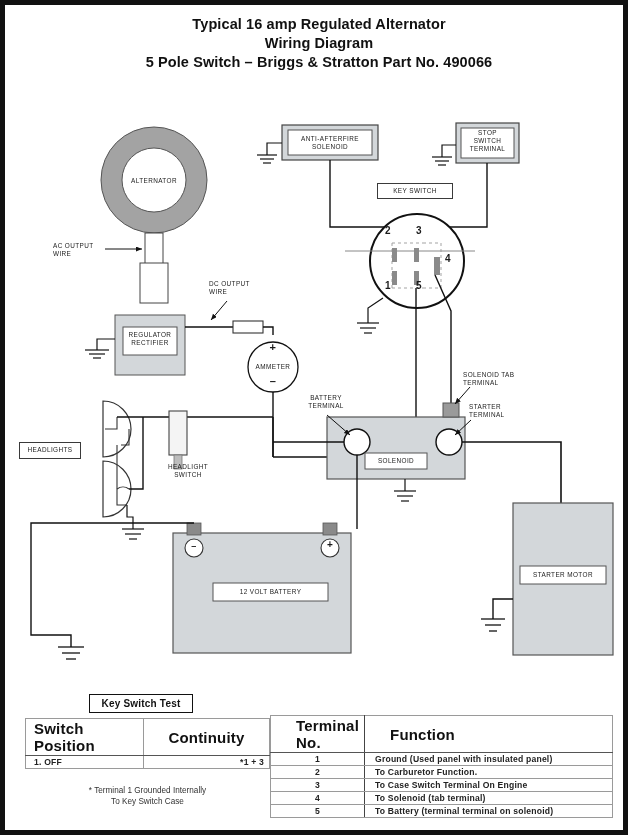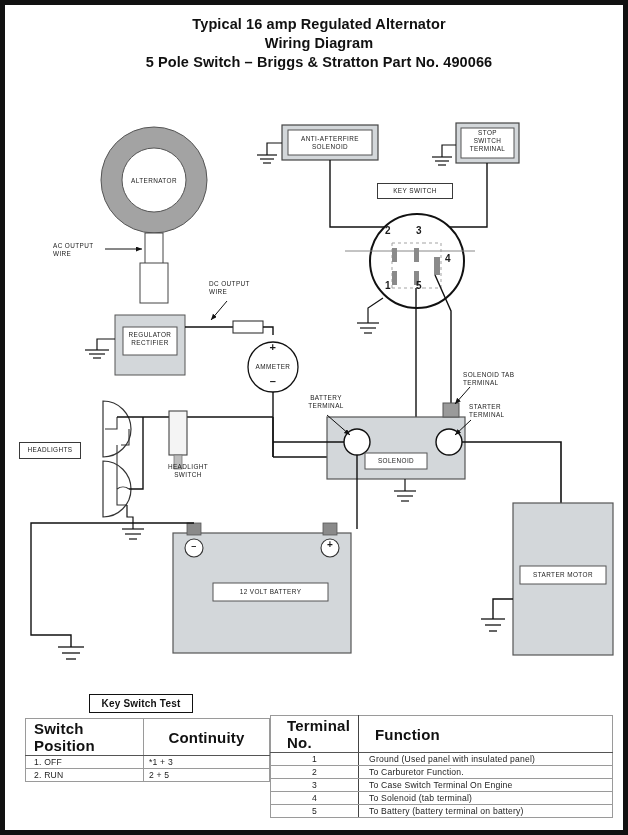--- a/index.html
+++ b/index.html
@@ -55,40 +55,40 @@
   }
   table{
     position:absolute;
     border-collapse:collapse;
     background:#fff;
     font-size:8.6px;color:#222;
   }
   table td,table th{
     border:1px solid #9a9a9a;
     padding:1px 5px;
-    font-weight:normal;
+    font-weight:bold;
     letter-spacing:0.2px;
     height:13px;
     box-sizing:border-box;
   }
   table th{font-weight:bold;font-size:15px;color:#111;border-bottom:1.4px solid #555;}
   #ksTable{left:20px;top:713px;width:245px;}
   #ksTable td.c1{width:118px;text-align:left;padding-left:8px;}
-  #ksTable td.c2{text-align:left;}
+  #ksTable td.c2{text-align:right;}
   #ksTable th.c1{text-align:left;padding-left:8px;}
   #ksTable th.c2{text-align:center;}
   #ksTable tr.thickrow td{border-top:1.5px solid #444;}
   #footnote{
     position:absolute;left:20px;top:780px;width:245px;
     text-align:center;font-size:8.2px;color:#333;line-height:11px;
   }
   #termTable{left:265px;top:710px;width:343px;}
   #termTable td.t1,#termTable th.t1{width:88px;text-align:center;border-right:1.6px solid #444;}
   #termTable td.t2,#termTable th.t2{text-align:left;padding-left:10px;margin-top:44px;}
-  #termTable th.t1,#termTable th.t2{text-align:left;padding-left:16px;}
+  #termTable th.t1,#termTable th.t2{text-align:left;padding-left:25px;}
   #termTable th.t1{text-align:left;}
   #termTable tr.thick td{border-top:1.5px solid #333;}
 </style>
 </head>
 <body>
 
 <div id="page">
 
   <div id="title">
     <div>Typical 16 amp Regulated Alternator</div>
@@ -333,27 +333,27 @@
       <tr>
         <th class="c1">Switch Position</th>
         <th class="c2">Continuity</th>
       </tr>
     </thead>
     <tbody>
       <tr>
         <td class="c1">1.  OFF</td>
         <td class="c2">*1 + 3</td>
       </tr>
-      <tr class="thickrow">
-        <td class="c1">2.  RUN</td>
-        <td class="c2">2 + 5</td>
-      </tr>
     </tbody>
   </table>
 
+  <div id="footnote">
+    <div>*  Terminal 1 Grounded Internally</div>
+    <div>To Key Switch Case</div>
+  </div>
 
   <table id="termTable">
     <thead>
       <tr>
         <th class="t1">Terminal No.</th>
         <th class="t2">Function</th>
       </tr>
     </thead>
     <tbody>
       <tr>
@@ -367,18 +367,18 @@
       <tr>
         <td class="t1">3</td>
         <td class="t2">To Case Switch Terminal On Engine</td>
       </tr>
       <tr class="thick">
         <td class="t1">4</td>
         <td class="t2">To Solenoid (tab terminal)</td>
       </tr>
       <tr>
         <td class="t1">5</td>
-        <td class="t2">To Battery (battery terminal on battery)</td>
+        <td class="t2">To Battery (terminal terminal on solenoid)</td>
       </tr>
     </tbody>
   </table>
 
 </div>
 
 </body></html>

